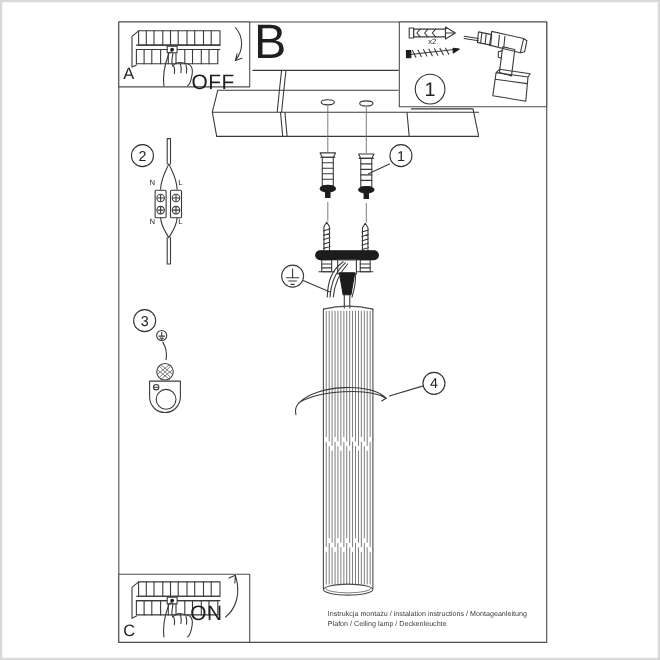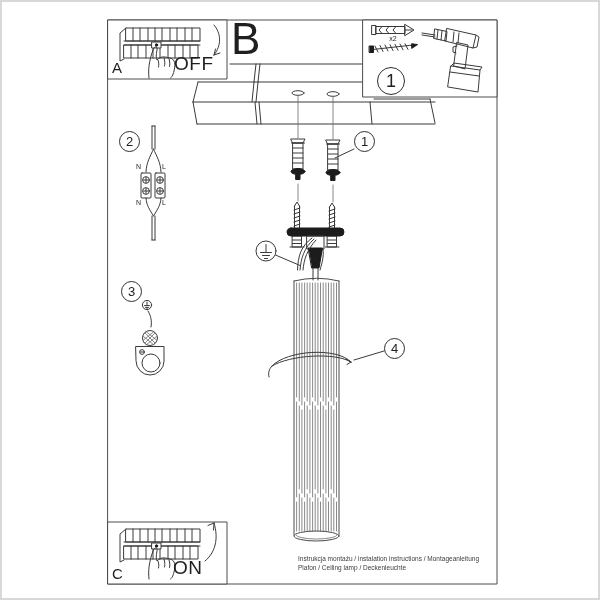--- a/index.html
+++ b/index.html
@@ -9,21 +9,21 @@
   svg path,svg rect,svg circle,svg ellipse,svg line,svg polyline,svg polygon{
     fill:none;stroke:#3a3a3a;stroke-width:1;stroke-linecap:round;stroke-linejoin:round;}
   svg .frame{stroke:#4c4c4c;}
   svg .fwhite{fill:#fff;}
   svg .fdark{fill:#1c1c1c;stroke:#1c1c1c;}
   svg .thin{stroke:#6b6b6b;stroke-width:.8;}
   svg .mid{stroke:#4a4a4a;}
   .label{position:absolute;white-space:nowrap;color:#1f1f1f;}
   .letter{font-size:15px;}
   .big-b{font-size:44px;line-height:1;}
-  .state{font-size:19px;letter-spacing:.5px;}
+  .state{font-size:19px;letter-spacing:.5px;margin-top:12px;}
   .badge{position:absolute;border:1.2px solid #2f2f2f;border-radius:50%;background:#fff;
          display:flex;align-items:center;justify-content:center;box-sizing:border-box;}
   .badge.lg{width:28px;height:28px;font-size:18px;}
   .badge.sm{width:21px;height:21px;font-size:13px;}
   .tiny{font-size:7px;}
   .qty{font-size:7px;}
   .footer{position:absolute;left:296px;top:552px;font-size:6.5px;line-height:9px;color:#3c3c3c;}
 </style>
 </head>
 <body>
@@ -213,20 +213,20 @@
 <div class="badge sm" style="left:117px;top:129px;">2</div>
 <div class="badge sm" style="left:119px;top:279px;">3</div>
 <div class="badge sm" style="left:382px;top:336px;">4</div>
 
 <span class="label tiny" style="left:134px;top:161px;">N</span>
 <span class="label tiny" style="left:160px;top:161px;">L</span>
 <span class="label tiny" style="left:134px;top:197px;">N</span>
 <span class="label tiny" style="left:160px;top:197px;">L</span>
 
 <span class="label letter" style="left:110px;top:563px;">C</span>
-<span class="label state" style="left:171px;top:555px;">ON</span>
+<span class="label state" style="left:171px;top:534px;">ON</span>
 
 <div class="footer">
   <div>Instrukcja montażu / instalation instructions / Montageanleitung</div>
   <div>Plafon / Ceiling lamp / Deckenleuchte</div>
 </div>
 
 </div>
 
 </body></html>

